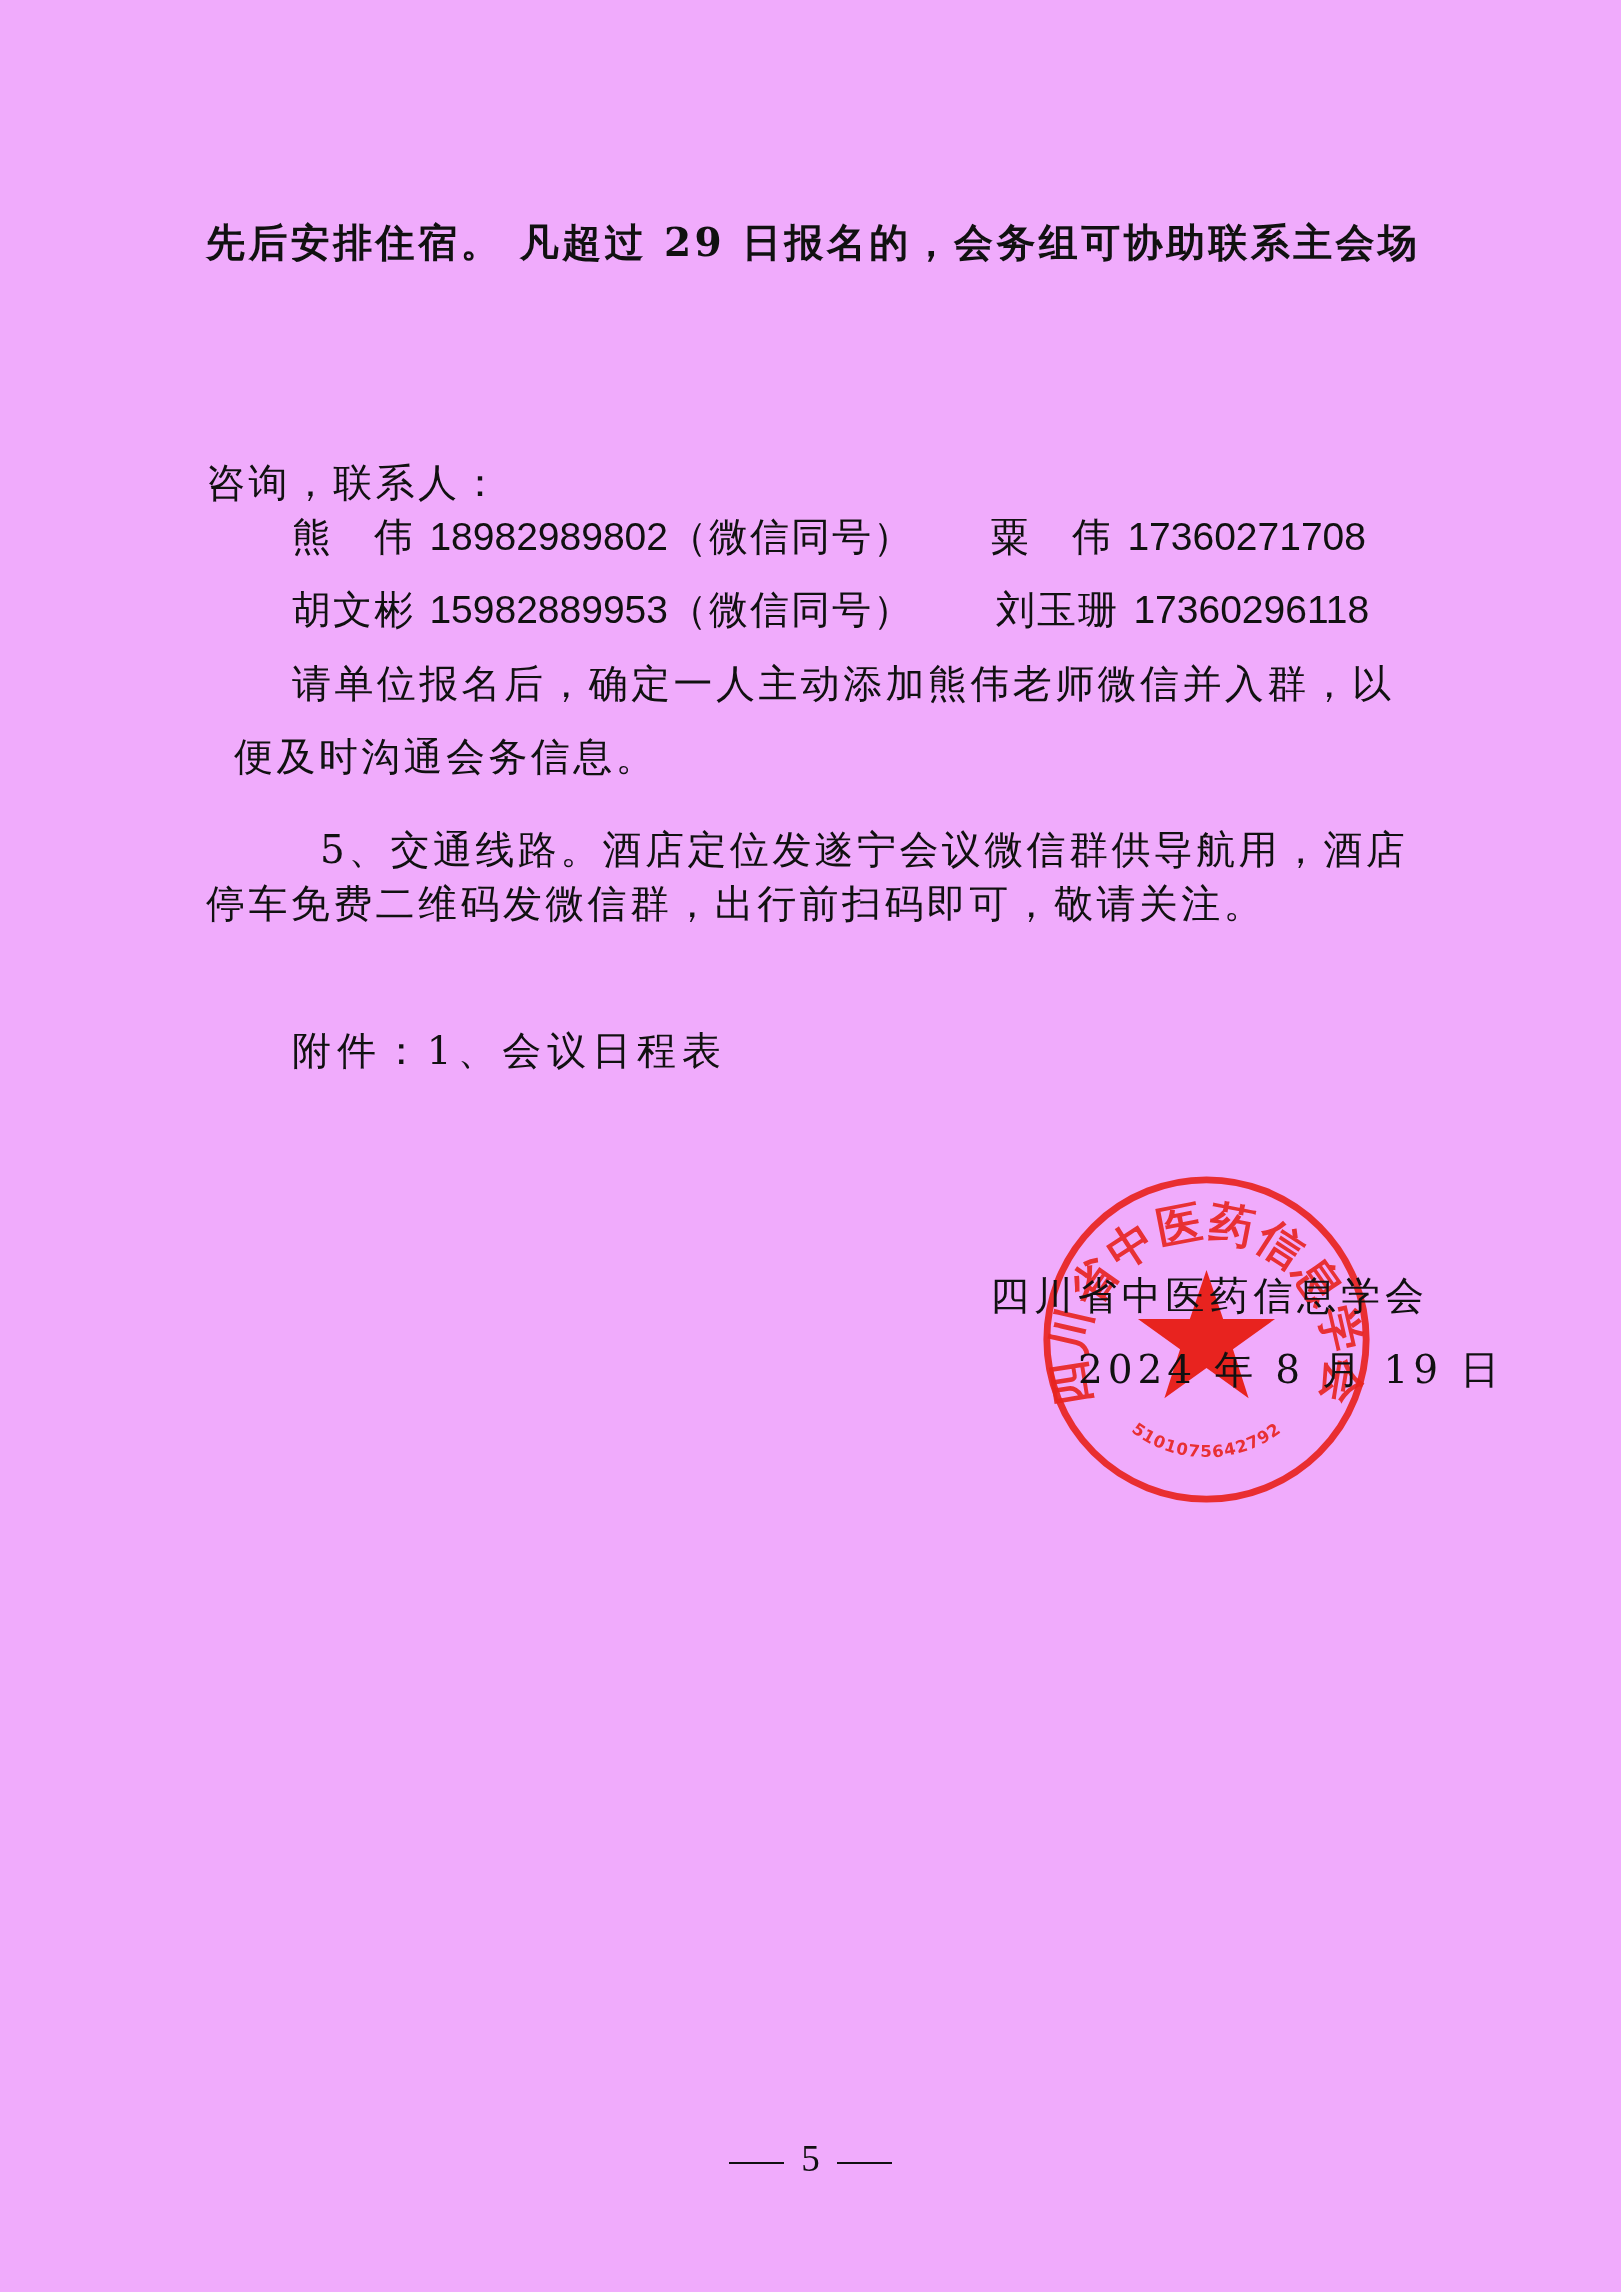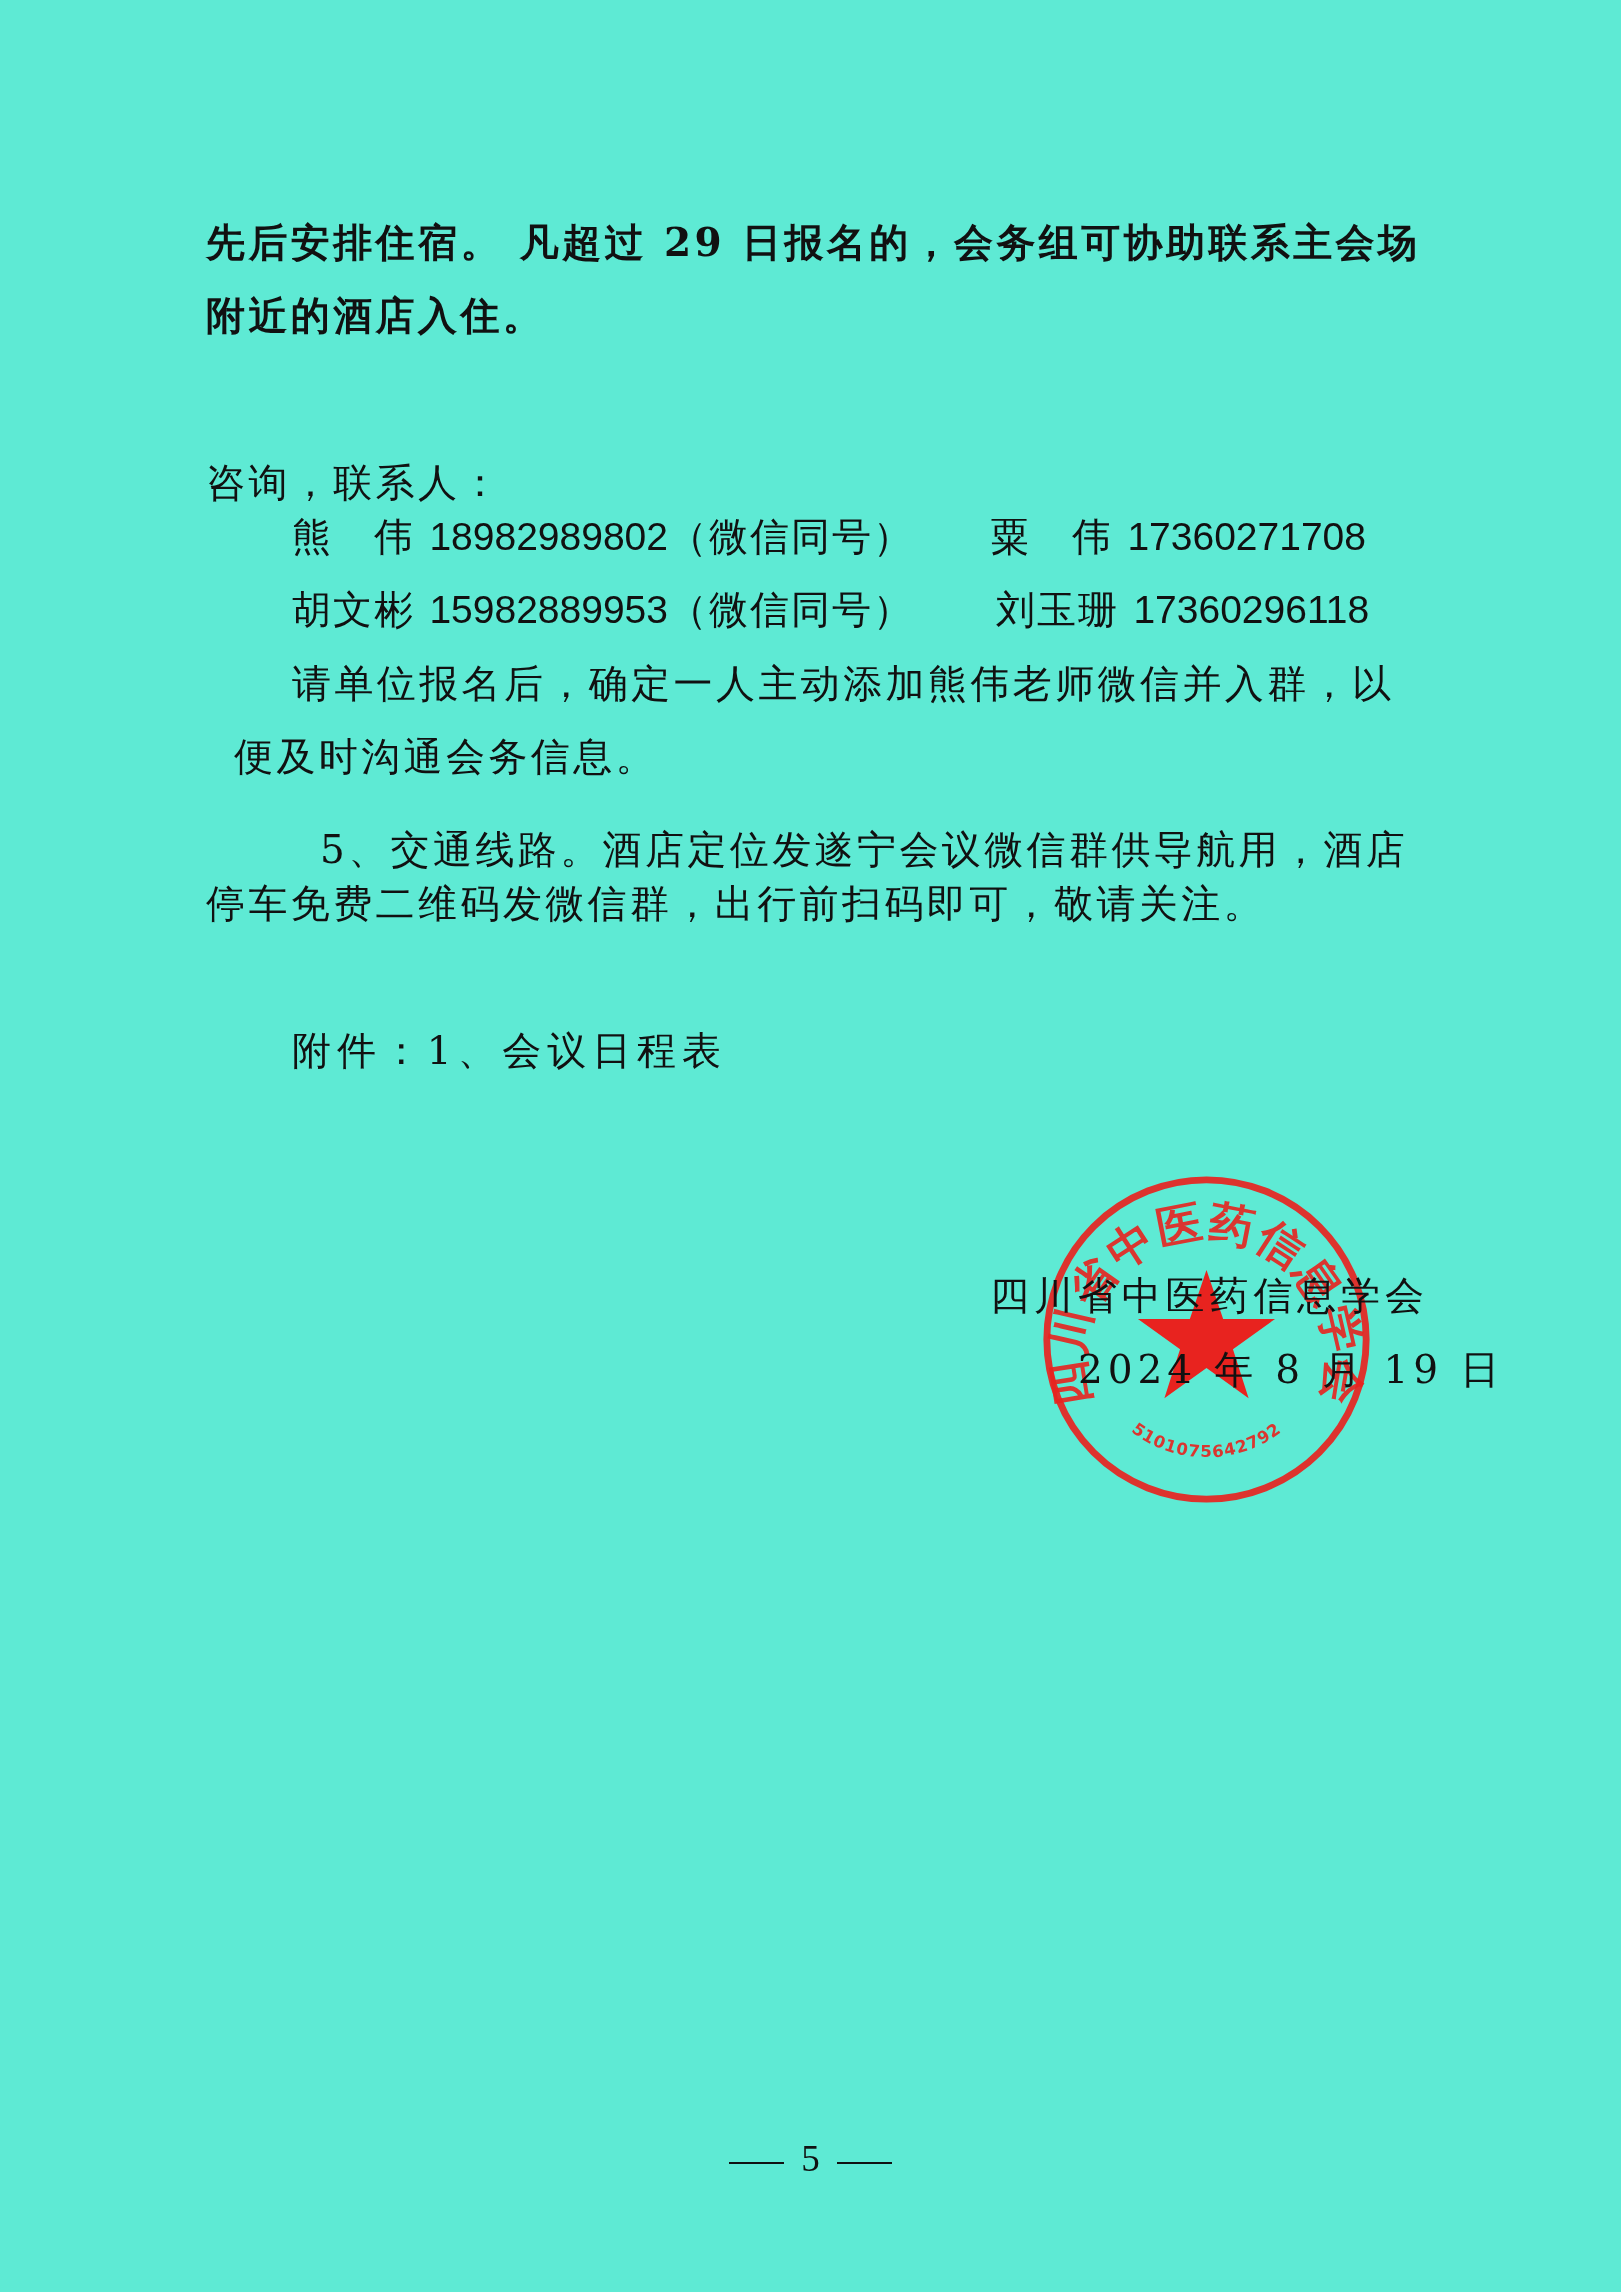--- a/index.html
+++ b/index.html
@@ -1,17 +1,17 @@
 <!DOCTYPE html>
 <html><head>
 <meta charset="utf-8">
 <style>
   html, body { margin: 0; padding: 0; background: #ffffff; }
   body { width: 1621px; height: 2293px; position: relative; overflow: hidden; }
-  .page { position: absolute; left: 0; top: 0; width: 1621px; height: 2293px; background: #5eead4; }
+  .page { position: absolute; left: 0; top: 0; width: 1621px; height: 2293px; background: #f0abfc; }
   .line {
     position: absolute;
     left: 206px;
     font-family: "DejaVu Serif", "Liberation Serif", serif;
     font-size: 39px;
     color: #111;
     white-space: nowrap;
     letter-spacing: 3.4px;
     line-height: 49px;
   }
@@ -23,21 +23,20 @@
   .stamp { position: absolute; left: 1039px; top: 1172px; width: 335px; height: 335px; z-index: 2; }
   .pagenum { position: absolute; top: 2137px; left: 0; width: 1621px; text-align: center; font-family: "Liberation Serif", "DejaVu Serif", serif; font-size: 37px; color: #111; }
   .pagenum .dash { display: inline-block; width: 55px; height: 2px; background: #111; vertical-align: middle; margin: 0 17.6px; }
 </style>
 </head>
 <body>
 
 <div class="page">
 
   <div class="line bold" style="top:218px;">先后安排住宿。 凡超过 29 日报名的，会务组可协助联系主会场</div>
-  <div class="line bold" style="top:291px;">附近的酒店入住。</div>
 
   <div class="line" style="top:438px;margin-top:20px;">咨询，联系人：</div>
 
   <div class="contact" style="left:292px; top:512px;">
     <span>熊　伟</span>
     <span class="num">18982989802</span><span>（微信同号）</span>
   </div>
   <div class="contact" style="left:990px; top:512px;">
     <span>粟　伟</span>
     <span class="num">17360271708</span>

